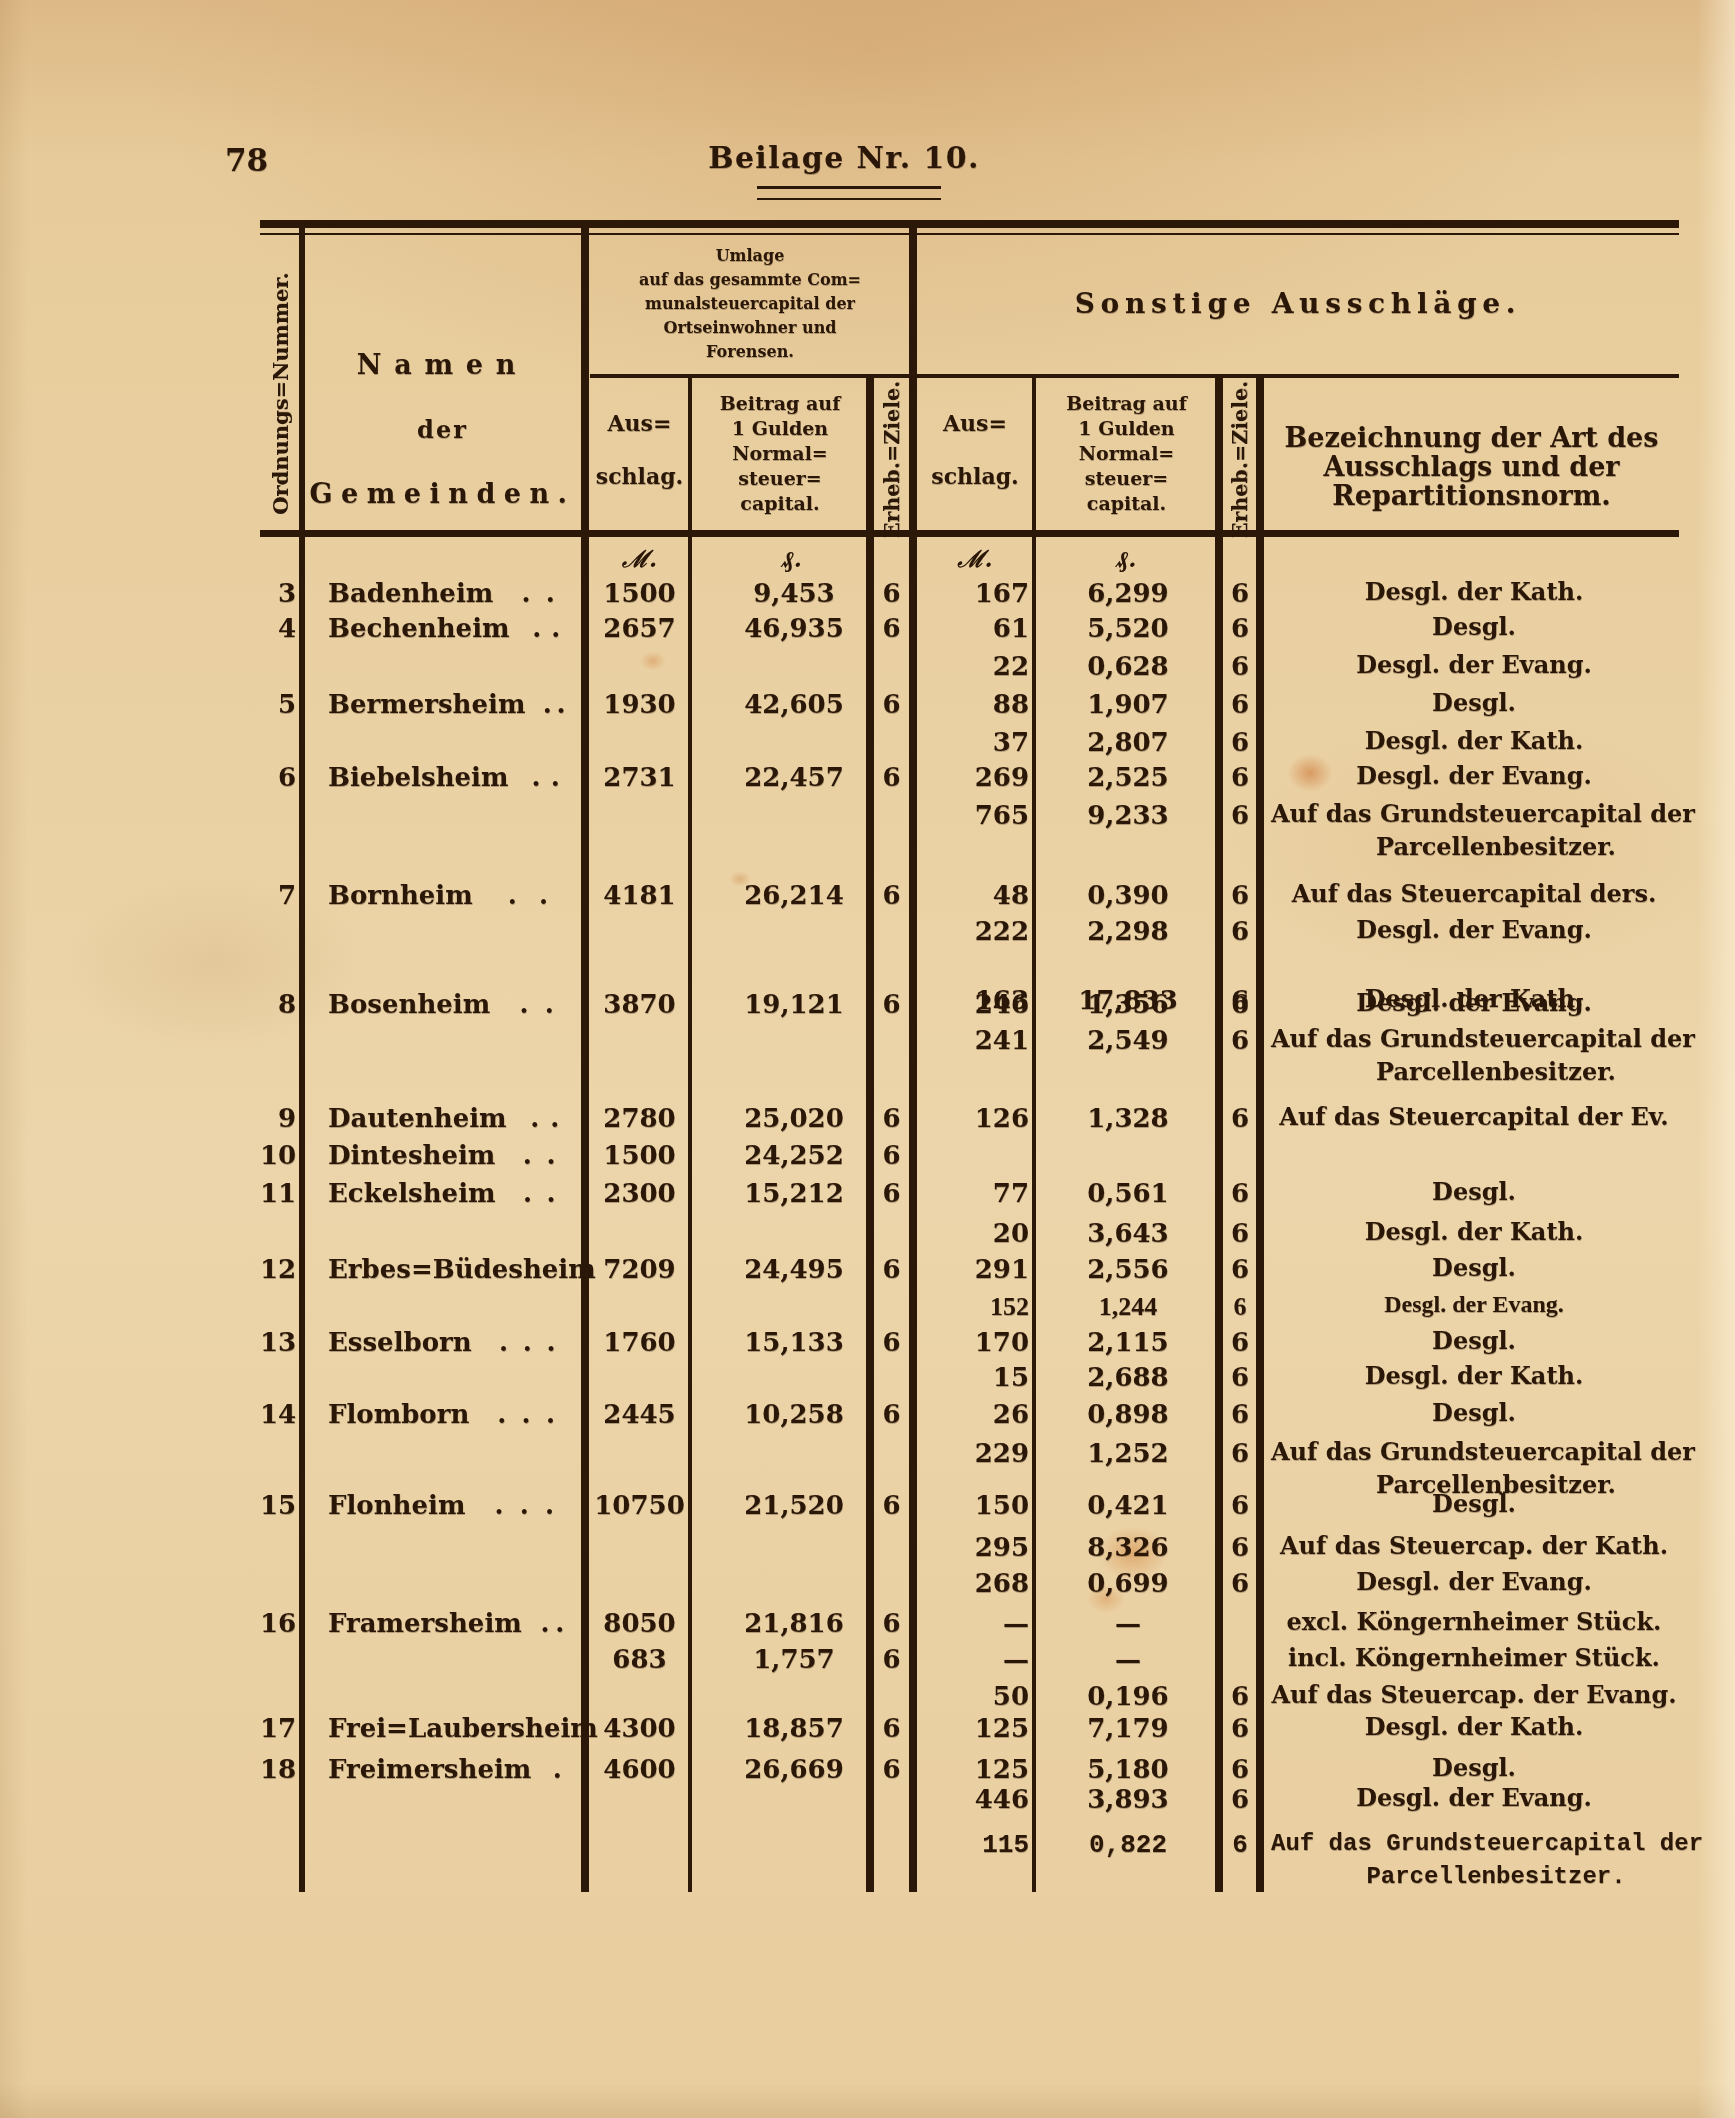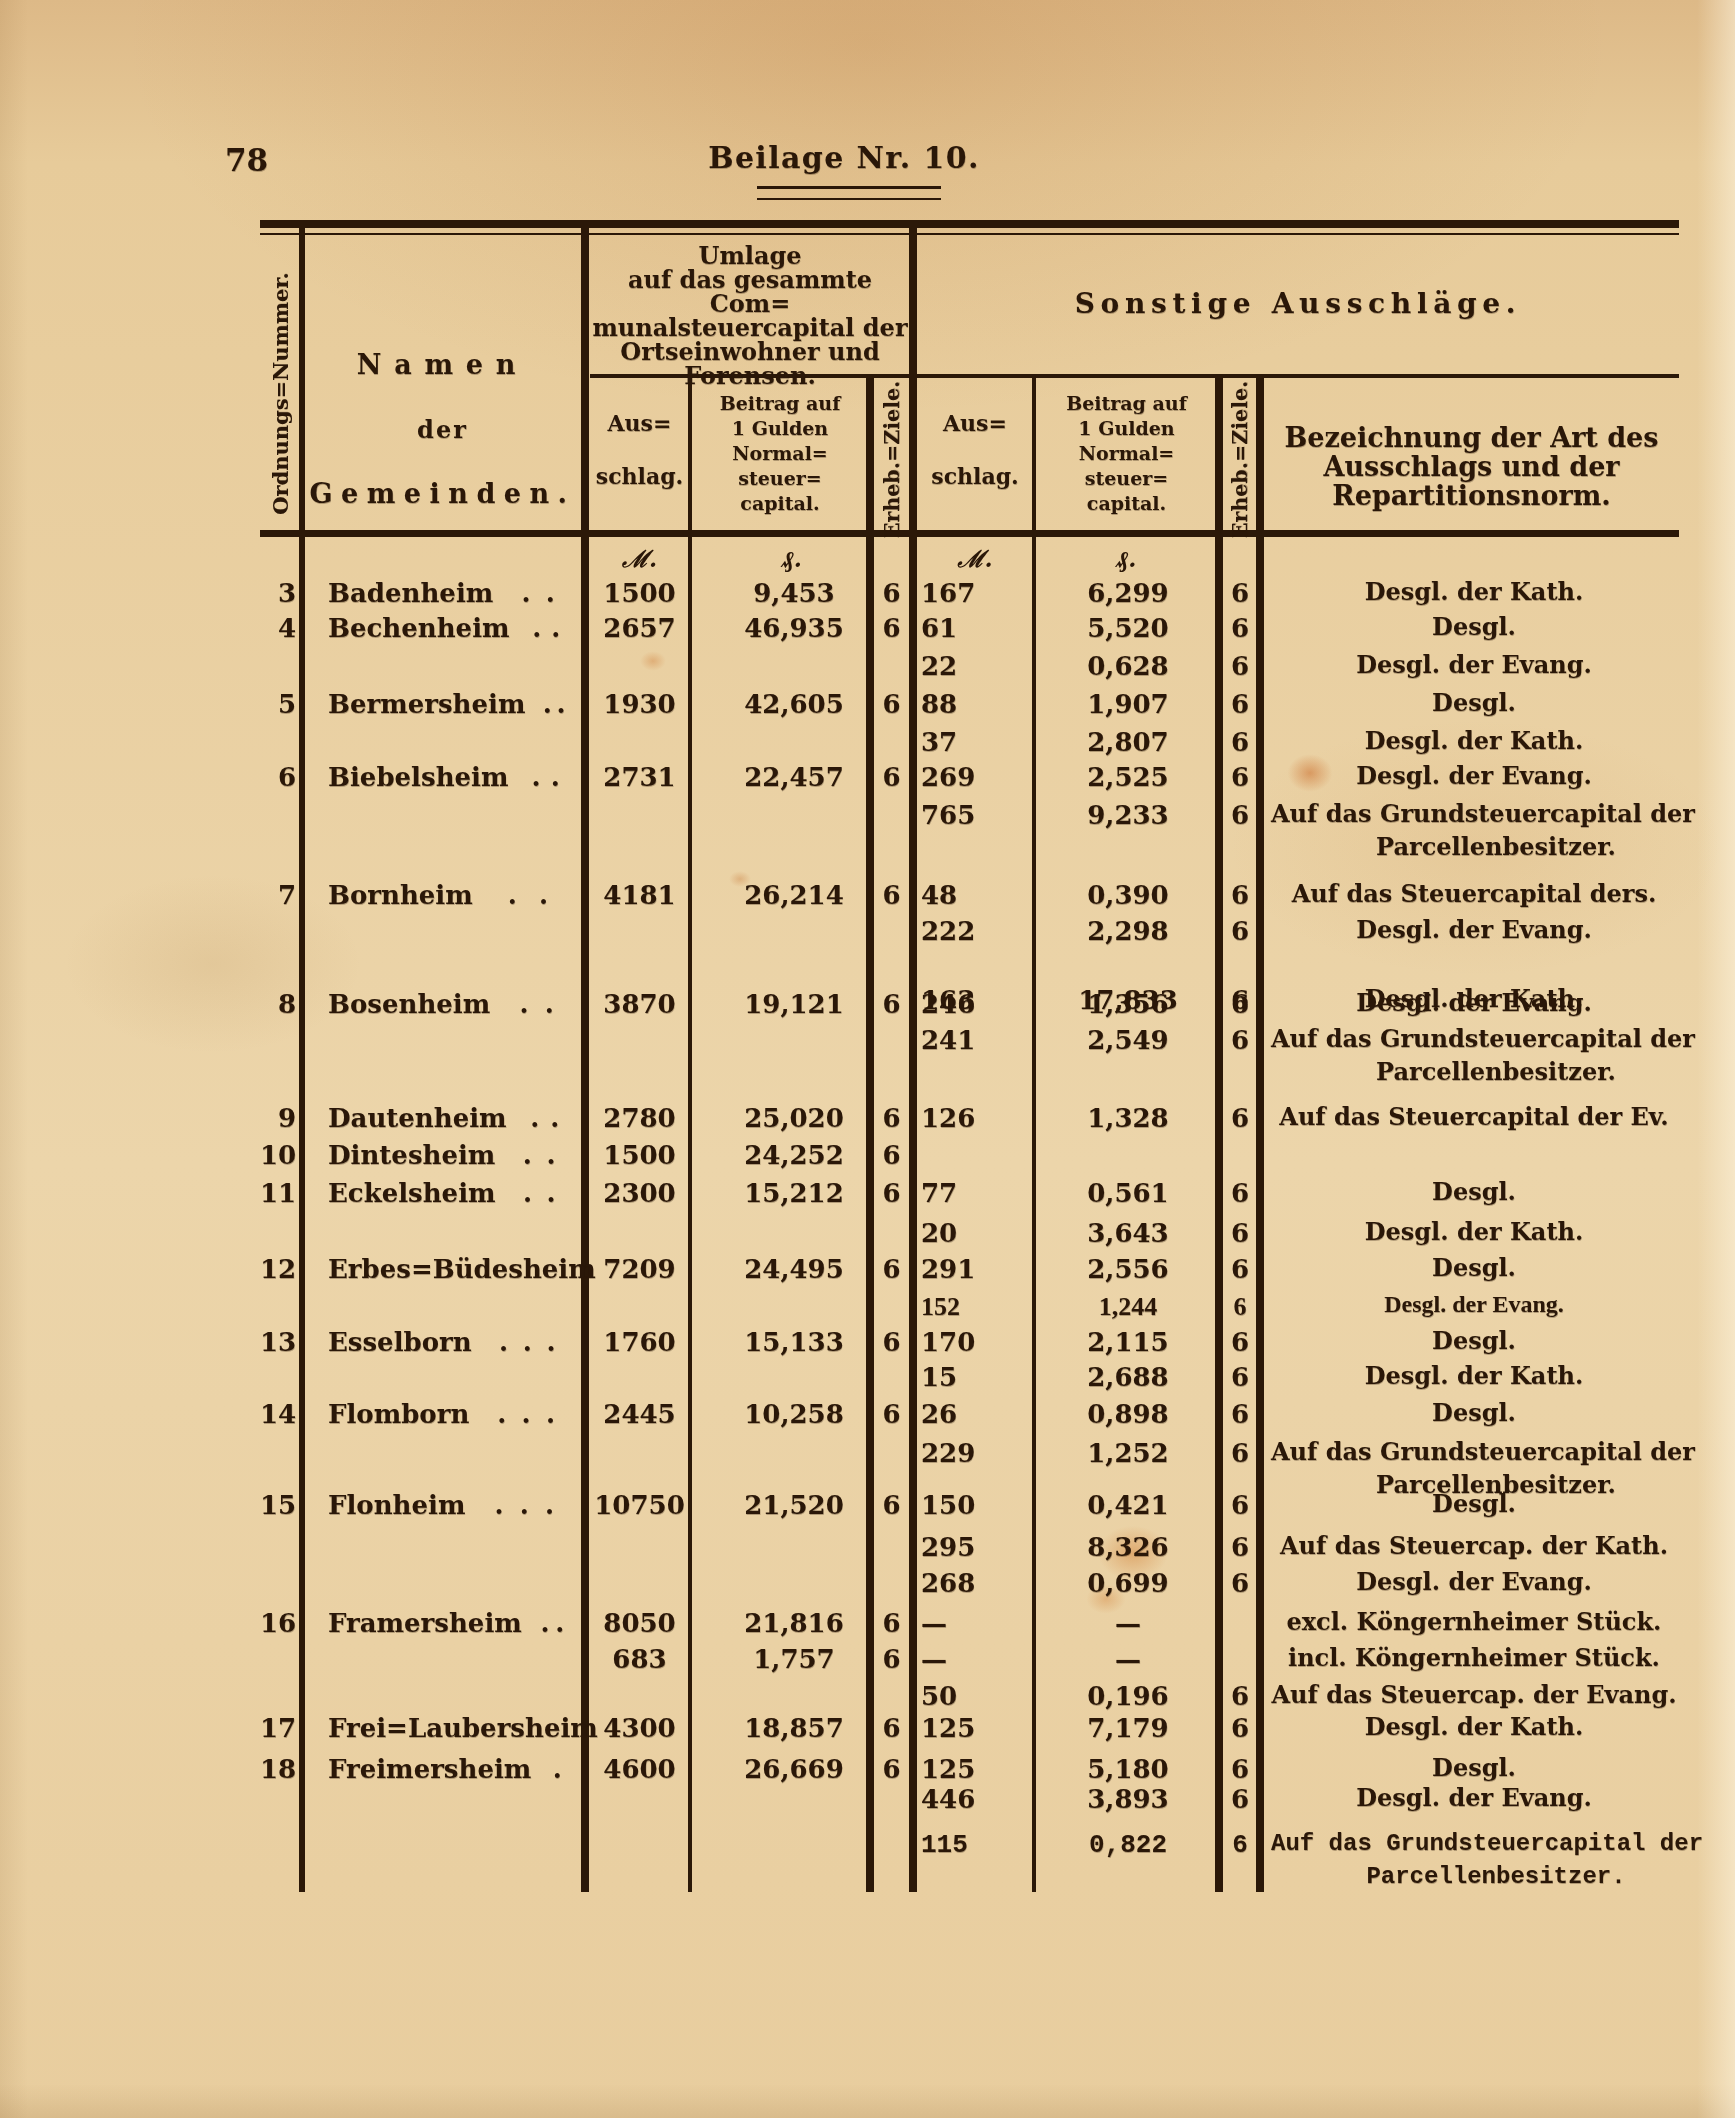--- a/index.html
+++ b/index.html
@@ -39,21 +39,21 @@
          font-style:italic;font-weight:700;font-size:23.4px;}
   
   .row{position:absolute;left:260px;width:1419px;height:37px;font-size:26px;font-weight:700;line-height:37px;}
   .cell{position:absolute;top:0;white-space:nowrap;}
   .c-nr{left:0;width:36px;text-align:right;}
   .c-name{left:68px;width:255px;display:flex;}
   .c-name .dots{flex:1;display:flex;justify-content:space-evenly;padding:0 12.8px;}
   .c-a1{left:330px;width:99px;text-align:center;}
   .c-b1{left:463px;width:142px;text-align:center;}
   .c-e1{left:614px;width:35px;text-align:center;}
-  .c-a2{left:661px;width:108px;text-align:left;}
+  .c-a2{left:661px;width:108px;text-align:right;}
   .c-b2{left:783px;width:170px;text-align:center;}
   .c-e2{left:963px;width:34px;text-align:center;}
   .c-bez{left:1011px;width:406px;text-align:center;font-size:24px;line-height:33px;white-space:normal;}
   .c-bez div{white-space:nowrap;}
   .c-bez .indent2{padding-left:44px;}
   .shadow{text-shadow:0.4px 0.6px 0 rgba(42,23,8,.30);}
 </style>
 </head>
 <body>
 
@@ -82,21 +82,21 @@
     <div class="vlabel shadow" style="left:138px;top:378px;width:284px;font-size:21px;">Ordnungs=Nummer.</div>
     <div class="vlabel shadow" style="left:786px;top:444px;width:213px;">Erheb.=Ziele.</div>
     <div class="vlabel shadow" style="left:1134px;top:444px;width:213px;">Erheb.=Ziele.</div>
 
     <div class="hblock shadow" style="left:304px;top:349px;width:277px;font-size:27px;">
       <span style="letter-spacing:12.8px;">Namen</span>
       <span style="margin-top:35px;font-size:24px;letter-spacing:2.1px;">der</span>
       <span style="margin-top:34px;letter-spacing:8.5px;">Gemeinden.</span>
     </div>
 
-    <div class="hblock shadow" style="left:590px;top:244px;width:320px;font-size:24px;line-height:24px;">
+    <div class="hblock shadow" style="left:590px;top:244px;width:320px;font-size:16px;line-height:24px;">
       <span>Umlage</span>
       <span>auf das gesammte Com=</span>
       <span>munalsteuercapital der</span>
       <span>Ortseinwohner und</span>
       <span>Forensen.</span>
     </div>
 
     <div class="hblock shadow" style="left:917px;top:287px;width:762px;font-size:28px;letter-spacing:5.7px;">Sonstige Ausschläge.</div>
 
     <div class="hblock shadow" style="left:590px;top:410px;width:99px;font-size:22px;">

